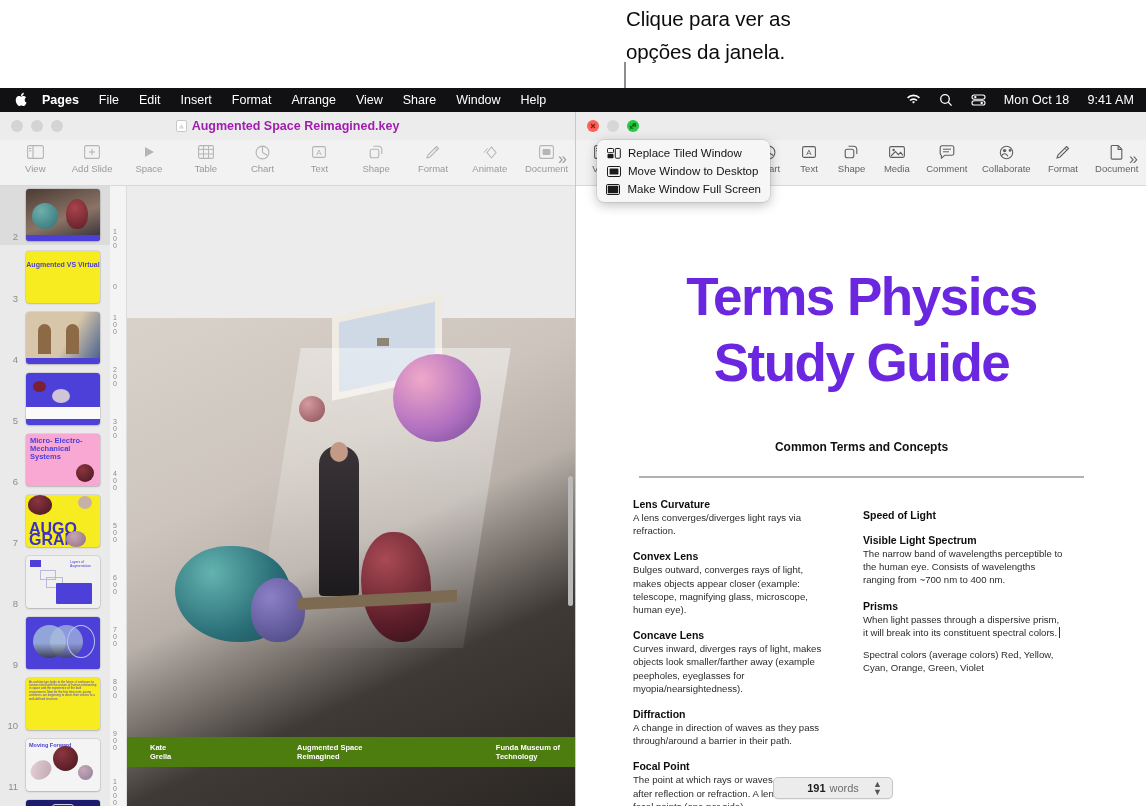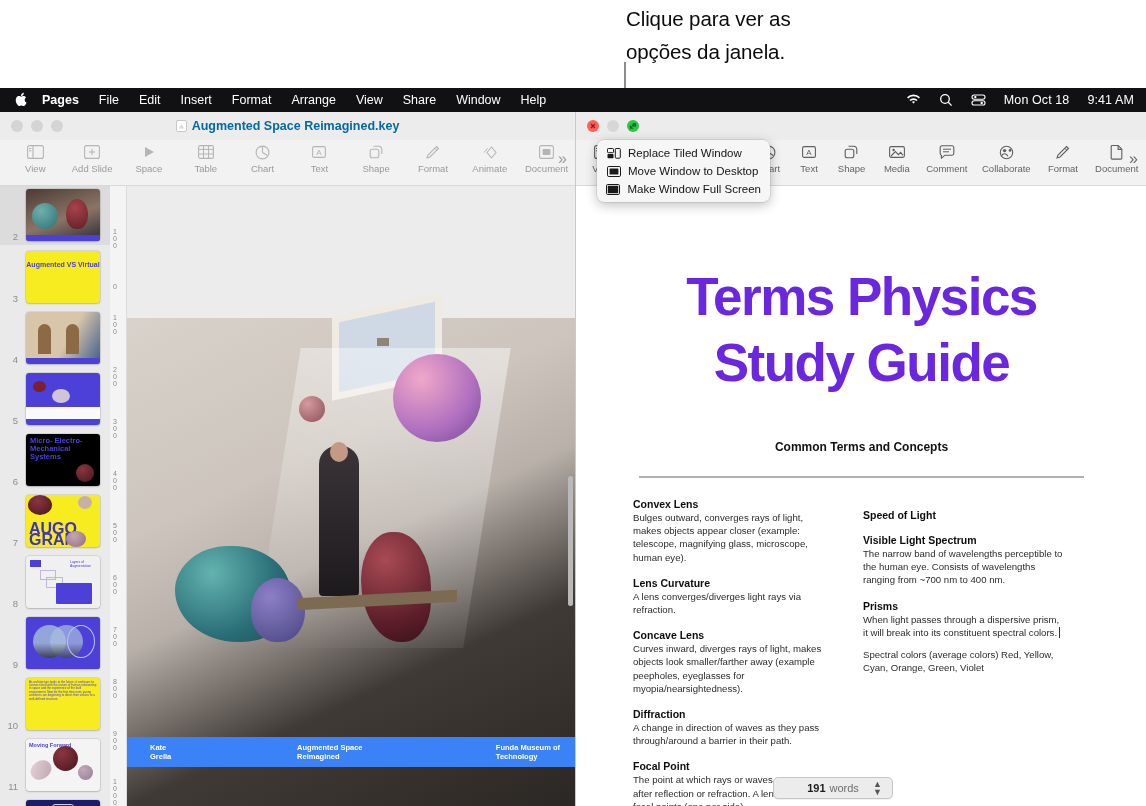--- a/index.html
+++ b/index.html
@@ -43,21 +43,21 @@
 
   .titlebar {
     position: relative; height: 28px;
     background: #ececec;
     display: flex; align-items: center;
   }
   .titlebar .title {
     position: absolute; left: 0; right: 0; text-align: center;
     font-size: 12.5px; font-weight: bold; white-space: nowrap;
   }
-  .titlebar.inactive .title { color: #0369a1; font-weight: bold; }
+  .titlebar.inactive .title { color: #a21caf; font-weight: bold; }
   .titlebar.active .title { color: #2b2b2b; }
   .title .docicon { display:inline-block; vertical-align:-2px; margin-right:5px; }
 
   .lights { display: flex; gap: 8px; padding-left: 11px; z-index: 4; }
   .light { width: 12px; height: 12px; border-radius: 50%; position: relative; }
   .light.dim { background: #d4d4d4; }
   .light.red { background: #ff5f57; }
   .light.yellow { background: #d7d7d7; }
   .light.green { background: #28c840; }
   .light .glyph { position:absolute; left:0; top:0; width:12px; height:12px; }
@@ -112,21 +112,21 @@
   .sel-strip { position:absolute; left:0; width:110px; height:61px; background:#dcdcdc; }
 
   
   .t2 { background: linear-gradient(160deg,#4b3b33,#8b7466 55%,#2c2a33); }
   .t3 { background: #f6ec1f; }
   .t3 .ttxt { position:absolute; left:0; right:0; top:9px; text-align:center;
               font-size:7px; font-weight:bold; color:#4c40d8; line-height:9px; }
   .t4 { background: linear-gradient(120deg,#d8c6aa 55%,#3f5c8c); }
   .t5 { background: #fafafa; }
   .t5 .band { position:absolute; left:0; right:0; top:0; height:34px; background:#4c40d8; }
-  .t6 { background: #000000; }
+  .t6 { background: #f9a8d4; }
   .t6 .ttxt { position:absolute; left:4px; top:3px; font-size:7.5px; font-weight:bold;
               color:#4c40d8; line-height:8.4px; }
   .t7 { background: #f6ec1f; }
   .t7 .ttxt { position:absolute; left:3px; top:28px; font-size:16px; font-weight:bold;
               color:#3b31c6; line-height:11px; }
   .t8 { background: #f0f0f0; }
   .t8 .sq { position:absolute; background:#4c40d8; }
   .t9 { background: #4c40d8; }
   .t10 { background: #f6ec1f; }
   .t10 .ttxt { position:absolute; left:3px; top:3px; right:3px; font-size:3px;
@@ -141,21 +141,21 @@
   .kn-ruler-v {
     width: 17px; background: #f4f4f4; border-right: 1px solid #dcdcdc;
     position: relative; font-size: 7px; color: #8a8a8a;
   }
   .rtick { position: absolute; left: 3px; width: 12px; line-height: 7px; text-align: left; }
   .rtick span { display: block; }
   .kn-canvas { flex: 1; position: relative; background: #ffffff; overflow: hidden; }
   .slide-top { position:absolute; left:0; right:0; top:0; height:132px; background:#ececec; }
   .slide-art { position:absolute; left:0; right:0; top:132px; bottom:0; }
   .slide-foot {
-    position:absolute; left:0; right:0; bottom:39px; height:30px; background:#3b82f6;
+    position:absolute; left:0; right:0; bottom:39px; height:30px; background:#4d7c0f;
     display:flex; align-items:center; color:#fff; font-size:7.5px; font-weight:bold;
   }
   .slide-foot .c1 { margin-left: 23px; }
   .slide-foot .c2 { margin-left: 118px; }
   .slide-foot .c3 { margin-left: 118px; }
   .kn-scroll {
     position:absolute; right:2px; top:290px; width:5px; height:130px;
     background:#b9b9b9; border-radius:3px;
   }
 
@@ -723,26 +723,26 @@
         <div class="doc-title">
           <div>Terms Physics</div>
           <div>Study Guide</div>
         </div>
         <div class="doc-sub">Common Terms and Concepts</div>
         <div class="doc-rule"></div>
 
         <div class="cols">
           <div class="col left">
             <div class="entry">
+              <h4>Lens Curvature</h4>
+              <p>A lens converges/diverges light rays via refraction.</p>
+            </div>
+            <div class="entry">
               <h4>Convex Lens</h4>
               <p>Bulges outward, converges rays of light, makes objects appear closer (example: telescope, magnifying glass, microscope, human eye).</p>
-            </div>
-            <div class="entry">
-              <h4>Lens Curvature</h4>
-              <p>A lens converges/diverges light rays via refraction.</p>
             </div>
             <div class="entry">
               <h4>Concave Lens</h4>
               <p>Curves inward, diverges rays of light, makes objects look smaller/farther away (example peepholes, eyeglasses for myopia/nearsightedness).</p>
             </div>
             <div class="entry">
               <h4>Diffraction</h4>
               <p>A change in direction of waves as they pass through/around a barrier in their path.</p>
             </div>
             <div class="entry">

